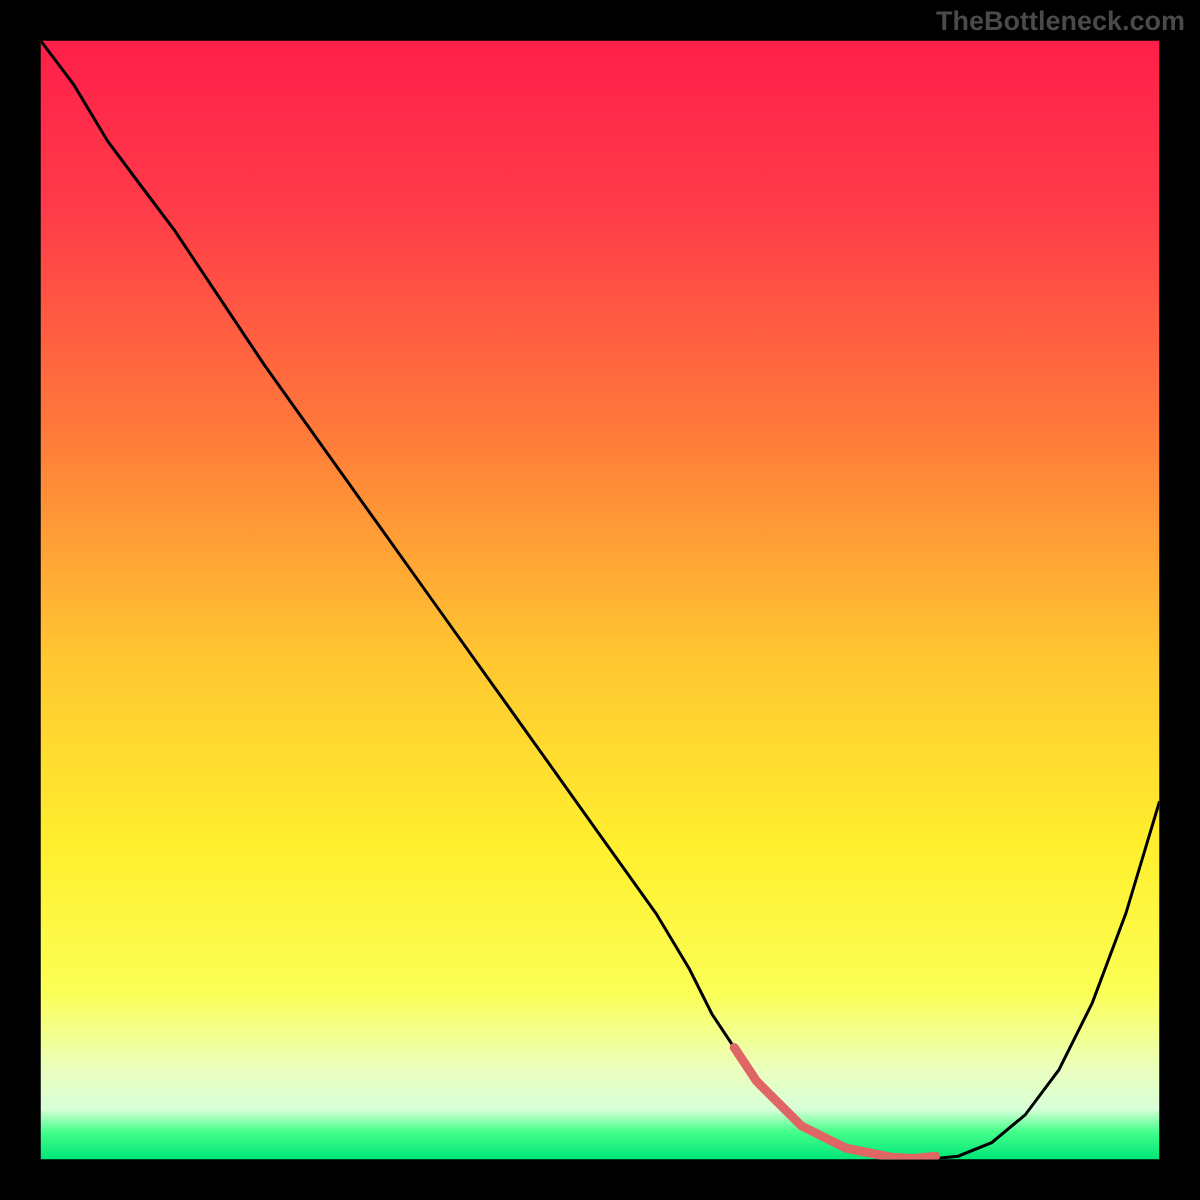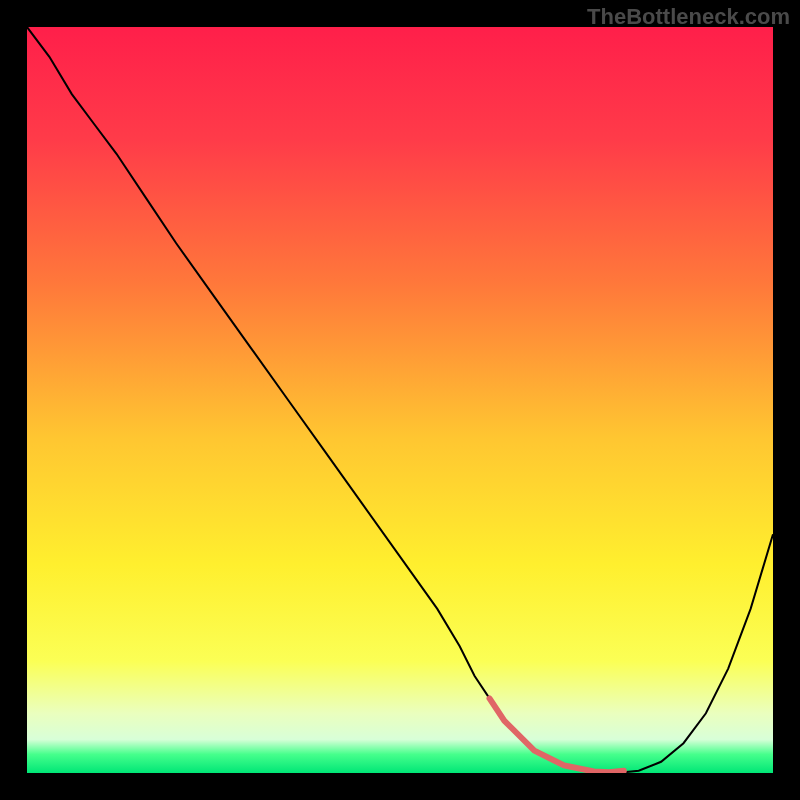--- a/index.html
+++ b/index.html
@@ -9,21 +9,21 @@
     height: 800px;
     background: #000;
     position: relative;
     font-family: Arial, Helvetica, sans-serif;
   }
   .watermark {
     position: absolute;
     top: 4px;
     right: 10px;
     color: #4a4a4a;
-    font-size: 22px;
+    font-size: 18px;
     font-weight: 600;
     z-index: 10;
   }
   .plot-area {
     position: absolute;
     left: 27px;
     top: 27px;
     width: 746px;
     height: 746px;
   }

